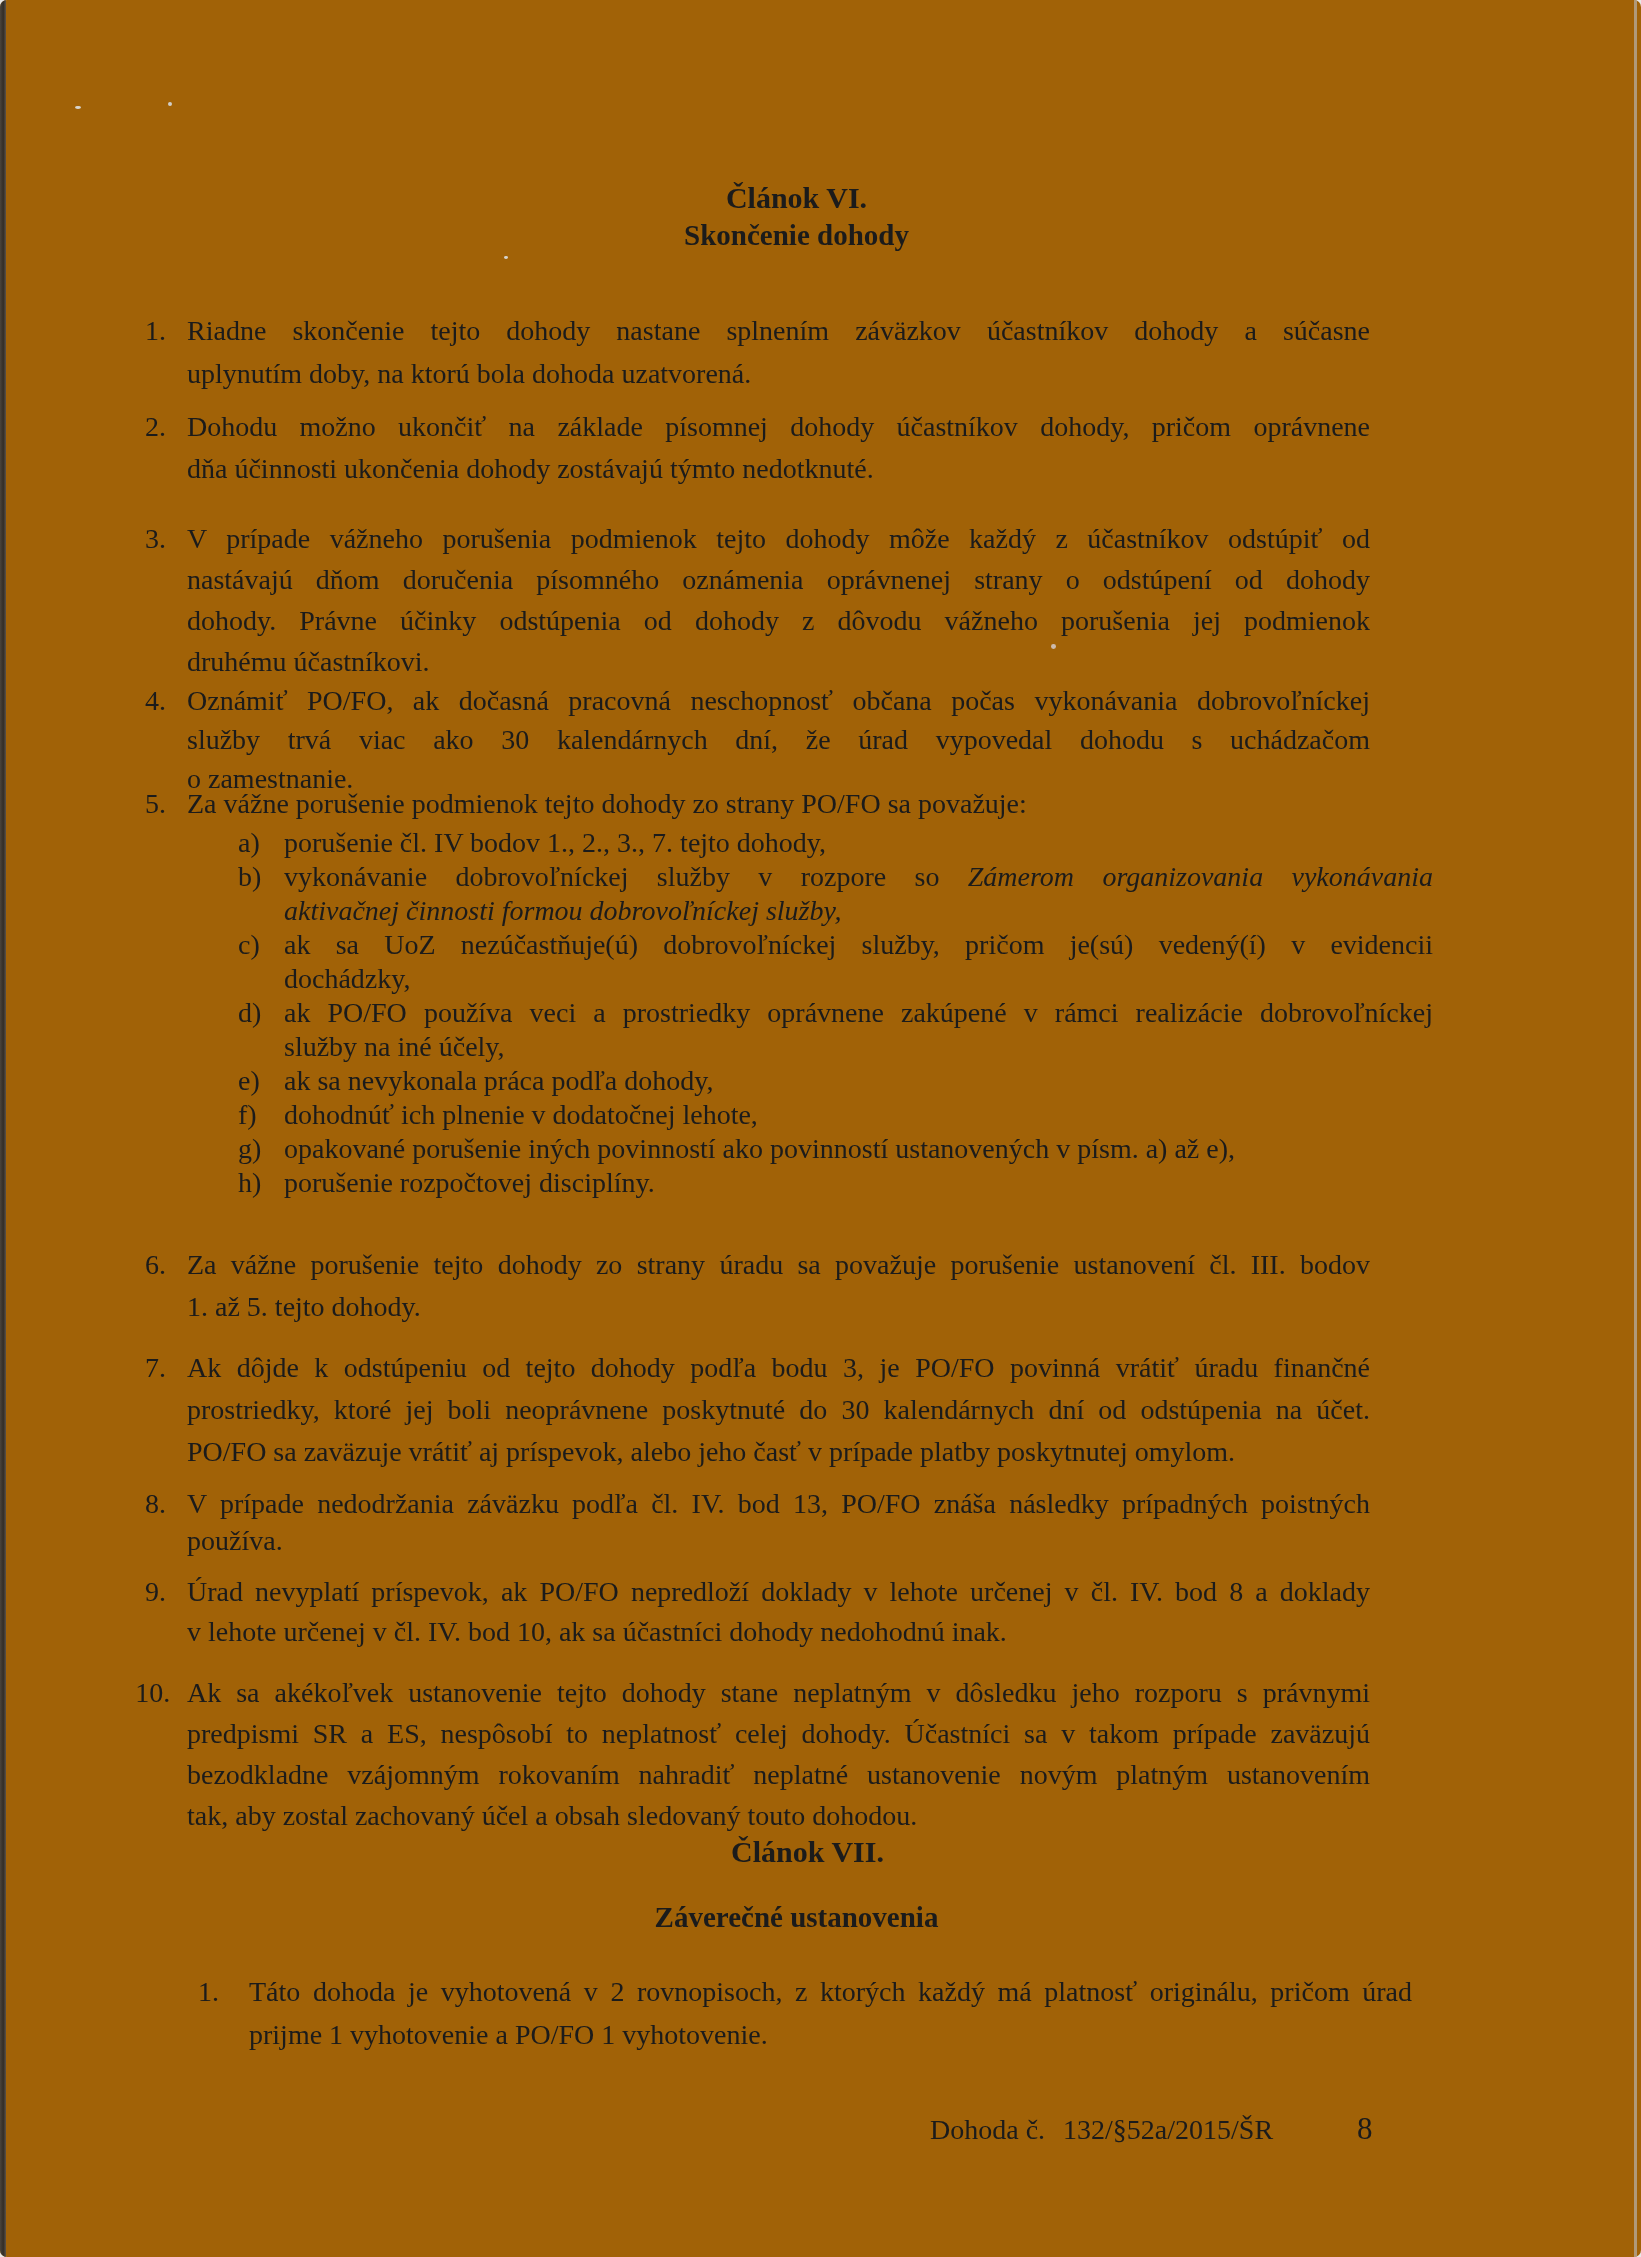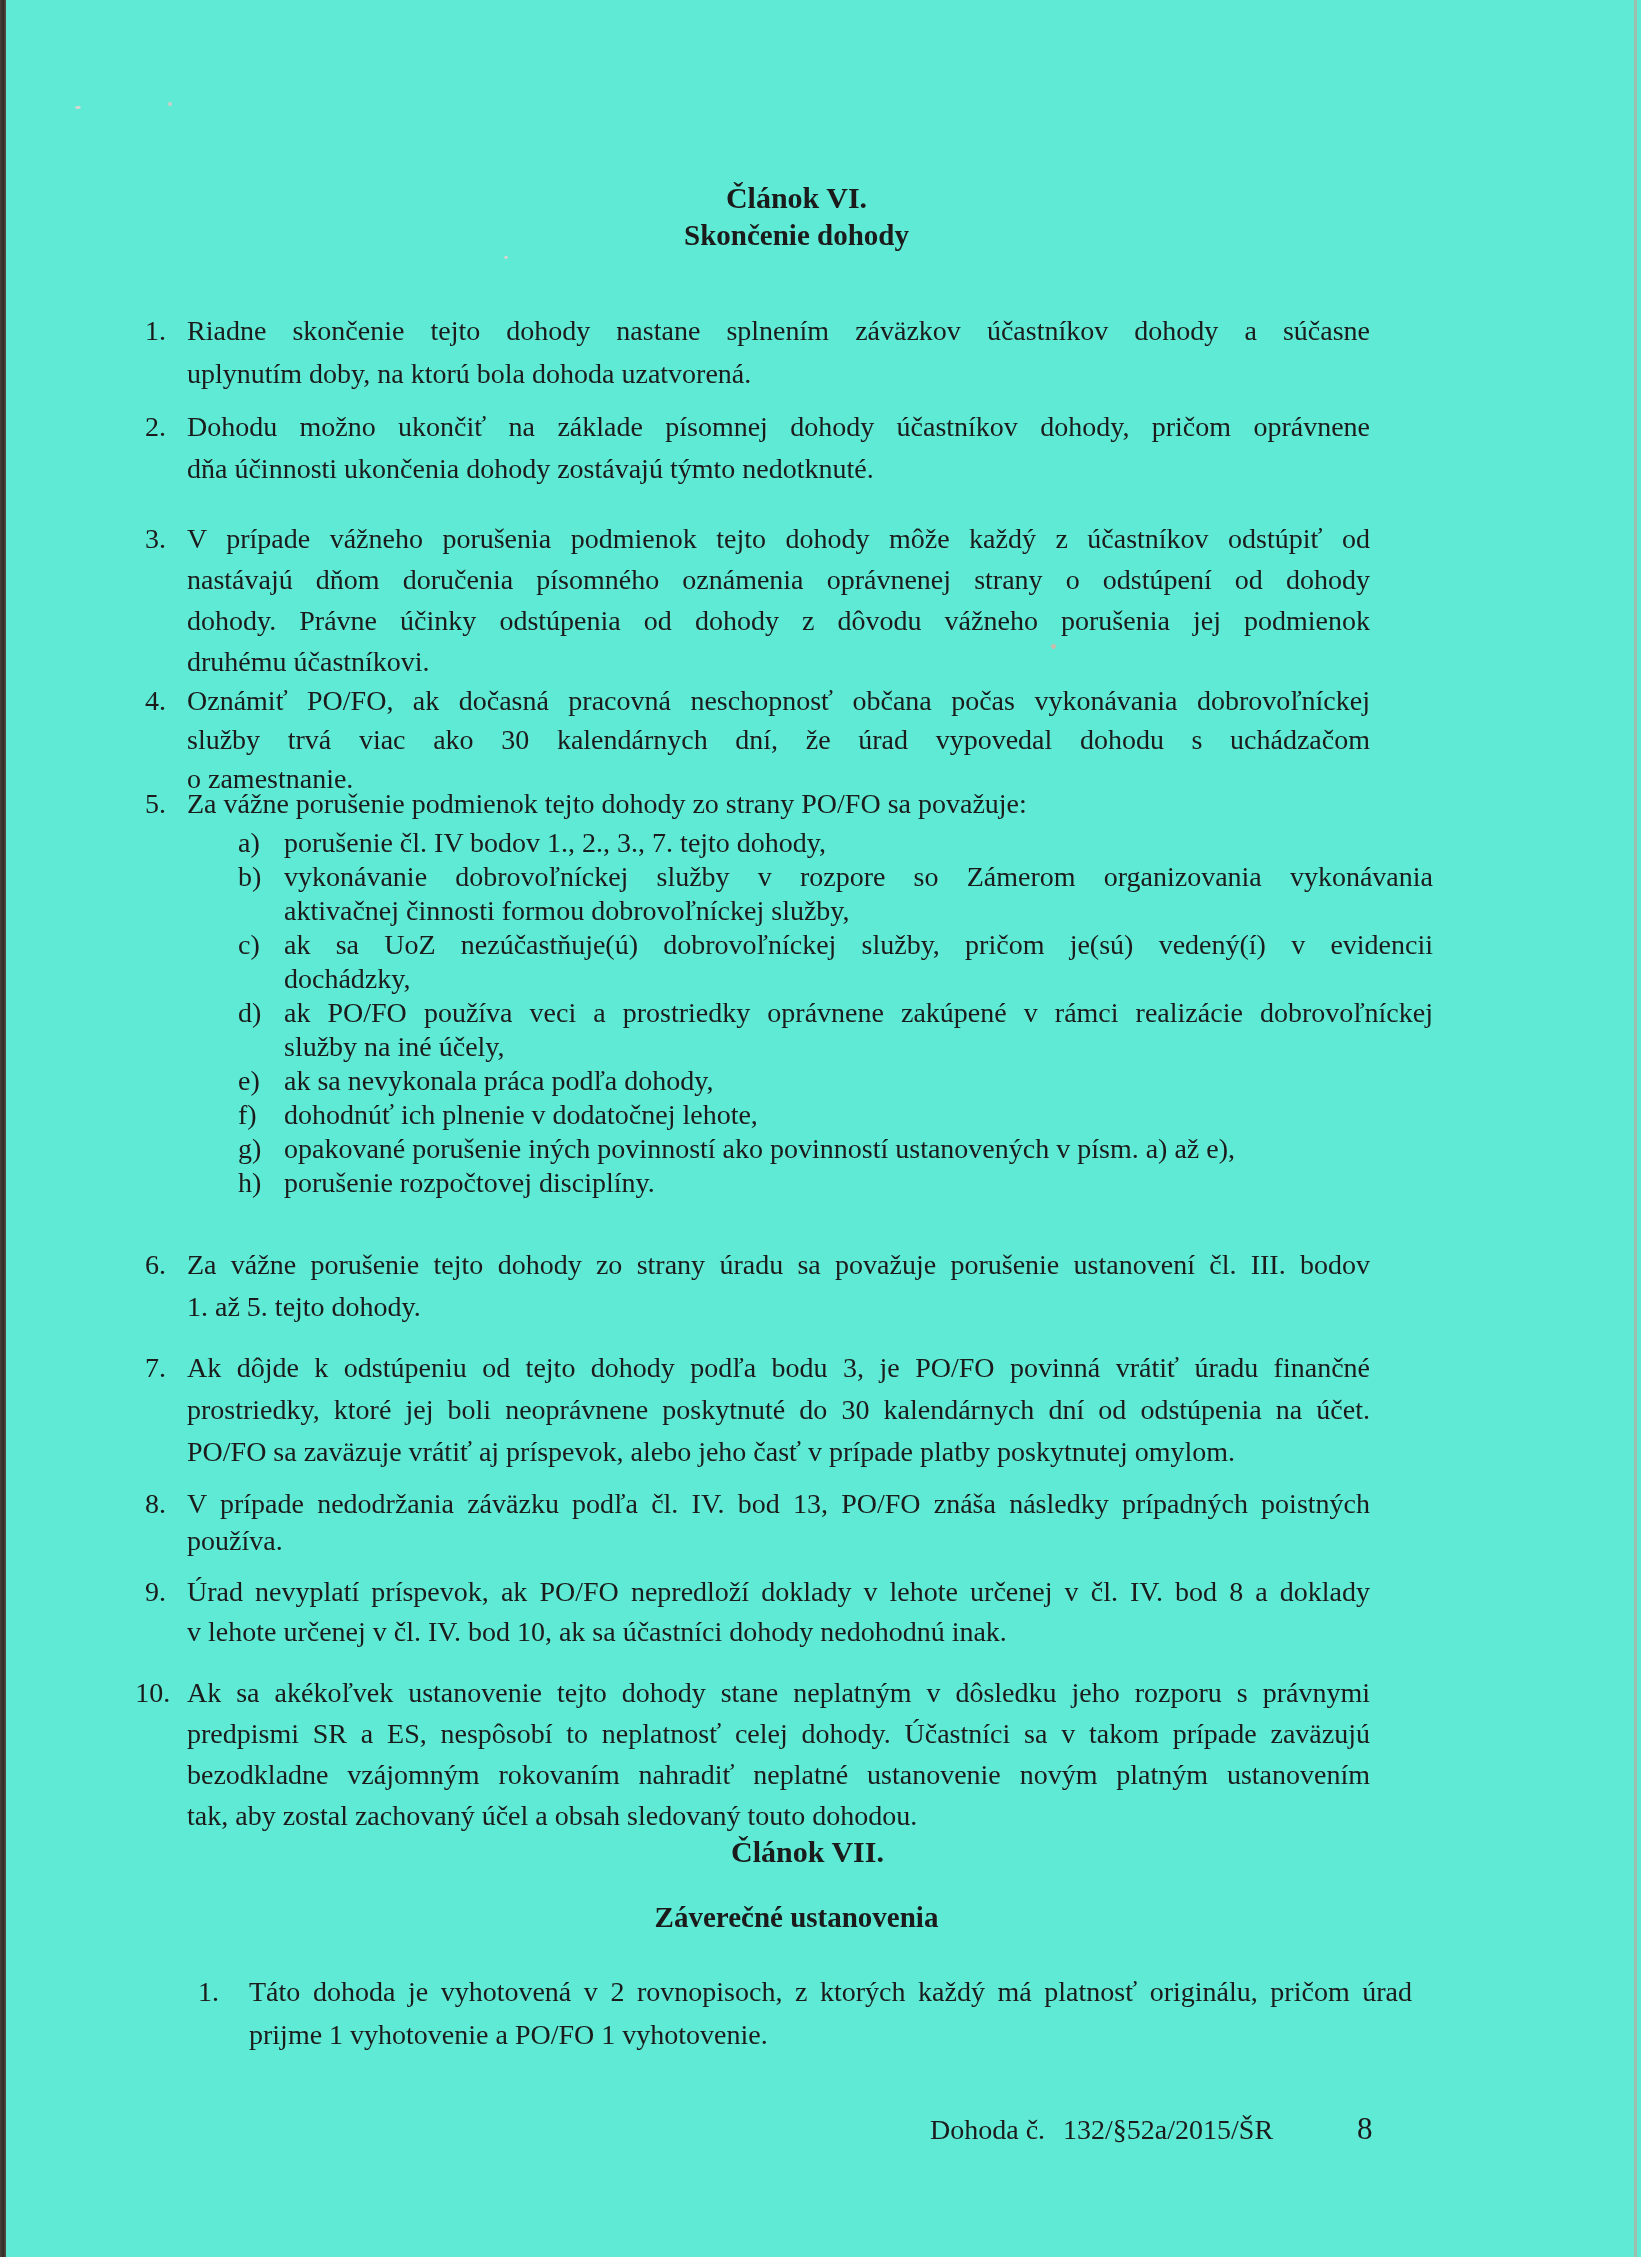--- a/index.html
+++ b/index.html
@@ -1,22 +1,23 @@
 <!DOCTYPE html>
 <html lang="sk"><head>
 <meta charset="utf-8">
 <style>
   html,body{margin:0;padding:0;background:#e8e8e8;}
   .page{
     position:relative;
     width:1641px;height:2257px;
-    background:#5eead4;
+    background:#a16207;
     font-family:"Liberation Serif","DejaVu Serif",serif;
     color:#1b1b1b;
     overflow:hidden;
+    border-radius:7px;
   }
   .scan-edge-left{
     position:absolute;left:0;top:0;width:5.8px;height:2257px;
     background:linear-gradient(to right,#4a443c 0%,#332d26 55%,#5a5248 100%);
   }
   .scan-edge-right{
     position:absolute;left:1634px;top:0;width:2.9px;height:2257px;
     background:#b5aca0;opacity:.75;
   }
   .speck{position:absolute;border-radius:50%;}
@@ -28,21 +29,21 @@
   .item{position:absolute;left:145px;font-size:28px;}
   .item .num{position:absolute;left:0;top:0;}
   .item .itext{margin-left:42px;width:1183px;}
   .jline{text-align:justify;text-align-last:justify;}
   .lline{text-align:left;text-align-last:left;}
   .intro{white-space:nowrap;}
   .sublist{position:absolute;left:238px;top:826px;font-size:28px;line-height:34px;}
   .subitem{position:relative;}
   .subitem .letter{position:absolute;left:0;top:0;}
   .subitem .stext{margin-left:46px;width:1149px;}
-  .it{}
+  .it{font-style:italic;}
   .vii-item{position:absolute;left:198px;font-size:28px;line-height:43px;}
   .vii-item .num{position:absolute;left:0;top:0;}
   .vii-item .itext{margin-left:51px;width:1163px;}
   .footer-line{
     position:absolute;top:2114px;left:930px;
     font-size:28px;display:flex;gap:18px;
   }
   .page-number{position:absolute;top:2111px;left:1357px;font-size:31px;}
   .lh45{line-height:43px;} .lh44{line-height:42px;} .lh43{line-height:42px;}
   .lh42{line-height:41px;} .lh41{line-height:40px;} .lh40{line-height:39px;}

